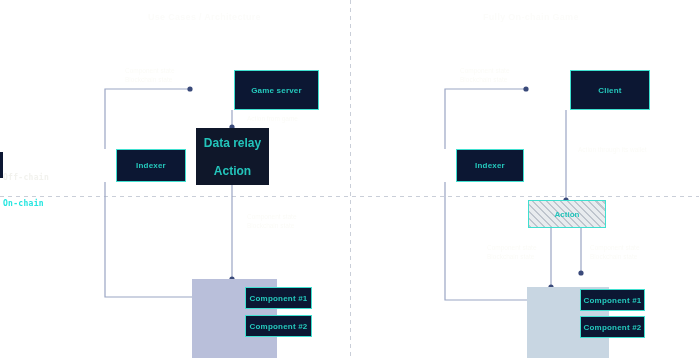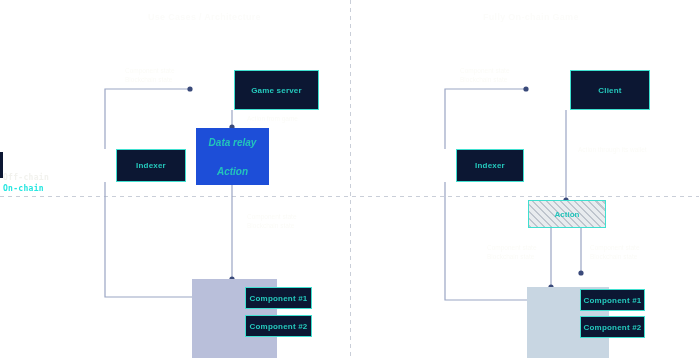--- a/index.html
+++ b/index.html
@@ -33,25 +33,24 @@
   .node-dark {
     background: #0c1733;
     border: 1.5px solid #3fe0d0;
     color: #25c9bd;
     font-size: 8px;
     font-weight: 700;
     letter-spacing: .2px;
     margin-left: 44px;
   }
   .node-soft {
-    background: #1d4ed8;
+    background: #0f172a;
     color: #23c4bb;
-    font-size: 10px;
-    font-weight: 700;
-    font-style: italic;
+    font-size: 12px;
+    font-weight: 700;
   }
   .node-hatch {
     border: 1.5px solid #3fe0d0;
     color: #23c4bb;
     font-size: 8px;
     font-weight: 700;
     background-color: #e8ecef;
     background-image: repeating-linear-gradient(
       45deg,
       rgba(140,150,165,.45) 0px,
@@ -160,21 +159,21 @@
   </svg>
 
   <div class="edge-left-strip"></div>
 
   <div class="panel-title" style="left:148px; top:12px;">Use Cases / Architecture</div>
 
   <div class="panel-title" style="left:483px; top:12px;">Fully On-chain Game</div>
 
   <div class="chain-label chain-off" style="left:3px; top:173px;">Off-chain</div>
 
-  <div class="chain-label chain-on" style="left:3px; top:184px;">On-chain</div>
+  <div class="chain-label chain-on" style="left:3px; top:199px;">On-chain</div>
 
   <div class="node node-dark" style="left:190px; top:70px; width:85px; height:40px;">Game server</div>
 
   <div class="node node-dark" style="left:72px; top:149px; width:70px; height:33px;">Indexer</div>
 
   <div class="group-soft" style="left:196px; top:128px; width:73px; height:57px;"></div>
   <div class="divider-soft" style="left:196px; top:157px; width:73px;"></div>
 
   <div class="node node-soft" style="left:196px; top:128px; width:73px; height:29px;">Data relay</div>
 

